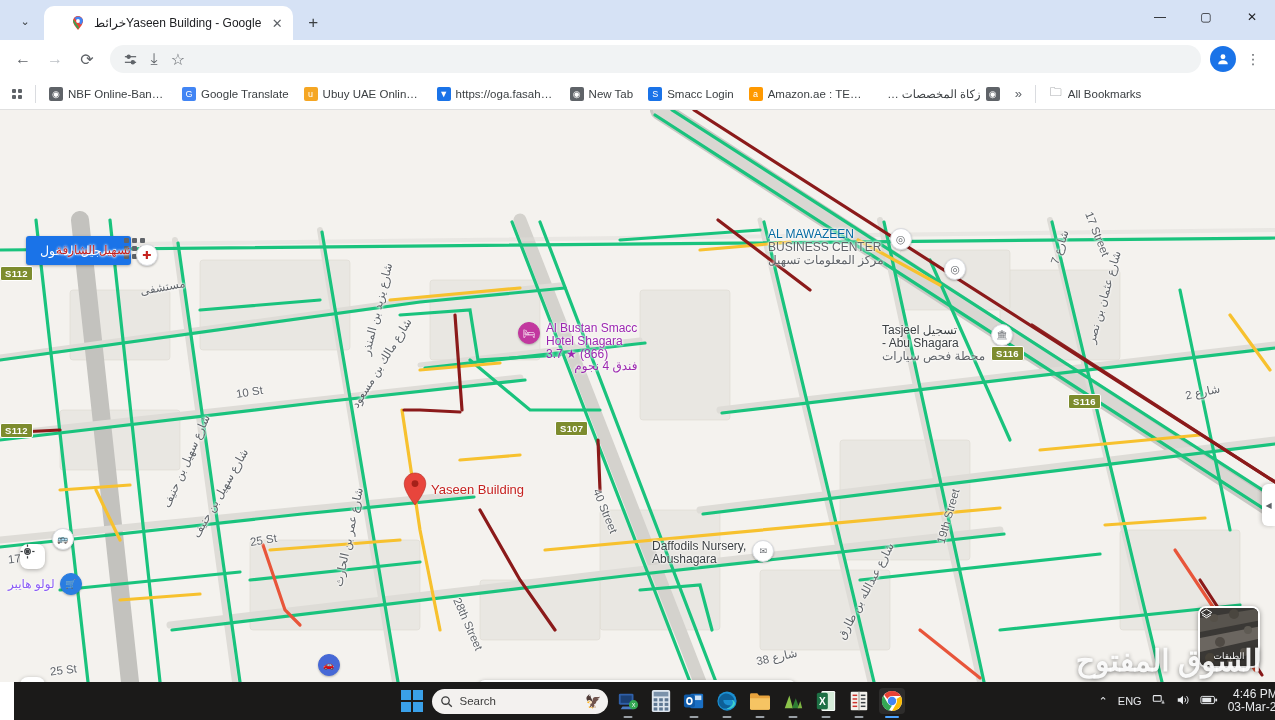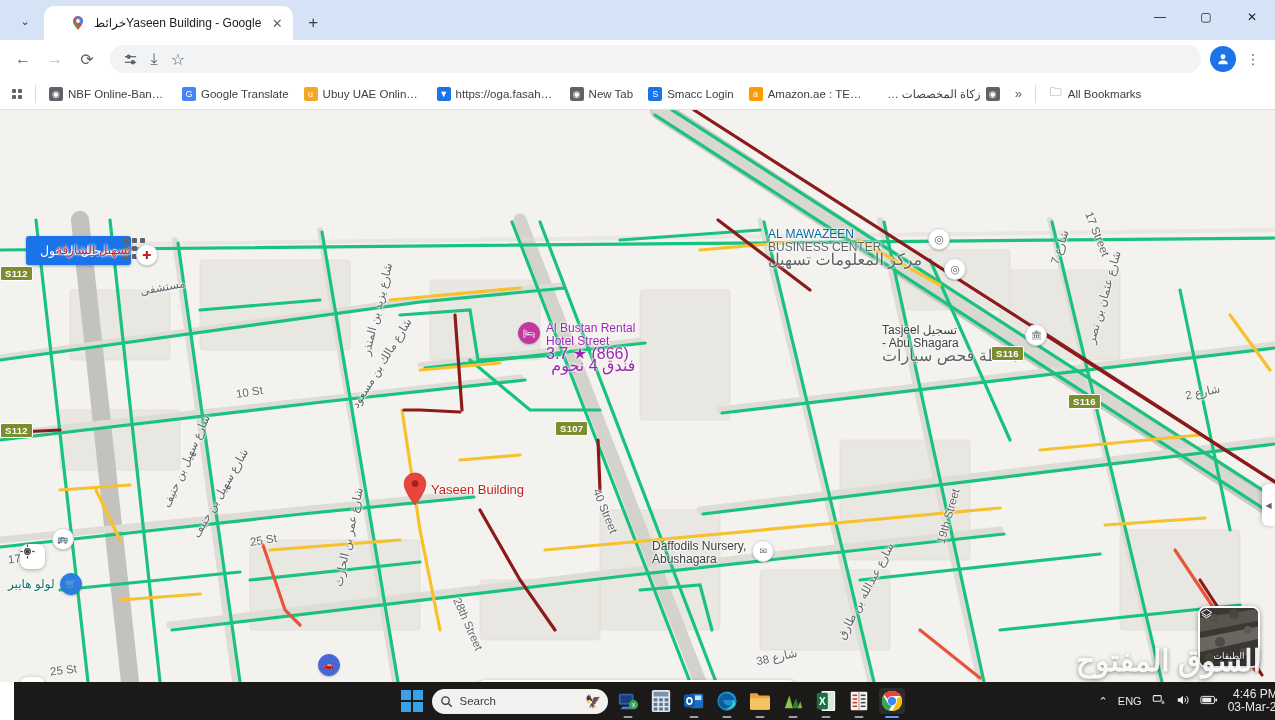--- a/index.html
+++ b/index.html
@@ -63,21 +63,21 @@
   .map { position:absolute; top:110px; left:0; width:1275px; height:572px;
      background:#f2efe9; overflow:hidden; }
   .map svg { position:absolute; top:0; left:0; }
 
   .maplabel { position:absolute; font-size:11.5px; color:#5f6368; white-space:nowrap;
      pointer-events:none; text-shadow:0 0 3px #fff,0 0 3px #fff,0 0 2px #fff; }
   .maplabel.ar { direction:rtl; }
   .poi { position:absolute; pointer-events:none; }
   .poi-name { font-size:12px; line-height:13px; white-space:nowrap;
      text-shadow:0 0 3px #fff,0 0 3px #fff,0 0 2px #fff; }
-  .poi-sub { font-size:16px; line-height:12px;
+  .poi-sub { font-size:12px; line-height:12px;
      text-shadow:0 0 3px #fff,0 0 3px #fff; }
   .poi-pin { width:22px; height:22px; border-radius:50%; background:#fff;
      border:1.5px solid #dadce0; display:flex; align-items:center; justify-content:center;
      font-size:11px; box-shadow:0 1px 2px rgba(0,0,0,.25);}
   .shield { position:absolute; background:#7d8c2e; color:#fff; font-size:9.5px;
      font-weight:bold; padding:1px 4px; border-radius:2px; border:1px solid #fff;
      letter-spacing:.3px; }
 
   
   .marker { position:absolute; width:26px; height:34px; }
@@ -414,22 +414,22 @@
       <div>
         <div class="poi-name" style="color:#c5221f;direction:rtl">تسهيل الشارقة</div>
       </div>
     </div>
   </div>
 
   <div class="poi" style="left:518px; top:212px;">
     <div style="display:flex;gap:6px;align-items:flex-start;">
       <div class="poi-pin" style="background:#c2389f;border-color:#c2389f;color:#fff;font-size:10px;">🛏</div>
       <div>
-        <div class="poi-name" style="color:#9c27b0">Al Bustan Rental</div>
-        <div class="poi-name" style="color:#9c27b0">Hotel Street</div>
+        <div class="poi-name" style="color:#9c27b0">Al Bustan Smacc</div>
+        <div class="poi-name" style="color:#9c27b0">Hotel Shagara</div>
         <div class="poi-sub" style="color:#9c27b0">3.7 ★ (866)</div>
         <div class="poi-sub" style="color:#9c27b0;direction:rtl">فندق 4 نجوم</div>
       </div>
     </div>
   </div>
 
   <div class="poi" style="left:768px; top:118px;">
     <div style="display:flex;gap:6px;align-items:flex-start;">
       <div>
         <div class="poi-name" style="color:#0369a1">AL MAWAZEEN</div>
@@ -464,21 +464,21 @@
 
   <div class="poi" style="left:318px; top:544px;">
     <div style="display:flex;gap:6px;align-items:flex-start;">
       <div class="poi-pin" style="background:#4668d6;border-color:#4668d6;color:#fff;font-size:9px">🚗</div>
     </div>
   </div>
 
   <div class="poi" style="left:8px; top:463px; direction:rtl">
     <div style="display:flex;gap:5px;align-items:center;">
       <div class="poi-pin" style="background:#2a7de1;border-color:#2a7de1;color:#fff;font-size:9px">🛒</div>
-      <div class="poi-name" style="color:#0f766e">لولو هايبر</div>
+      <div class="poi-name" style="color:#8b5cf6">لولو هايبر</div>
     </div>
   </div>
 
   <div class="poi-pin" style="position:absolute;left:52px;top:418px;font-size:9px;color:#5f6368">🚌</div>
 
   <div class="marker" style="left:402px; top:362px;">
     <svg width="26" height="34" viewBox="0 0 26 34">
       <path d="M13 1C7 1 2.2 5.8 2.2 11.8 2.2 20 13 33 13 33s10.8-13 10.8-21.2C23.8 5.8 19 1 13 1z" fill="#e8453c" stroke="#b3261e" stroke-width=".6"></path>
       <circle cx="13" cy="11.6" r="3.4" fill="#a52119"></circle>
     </svg>

